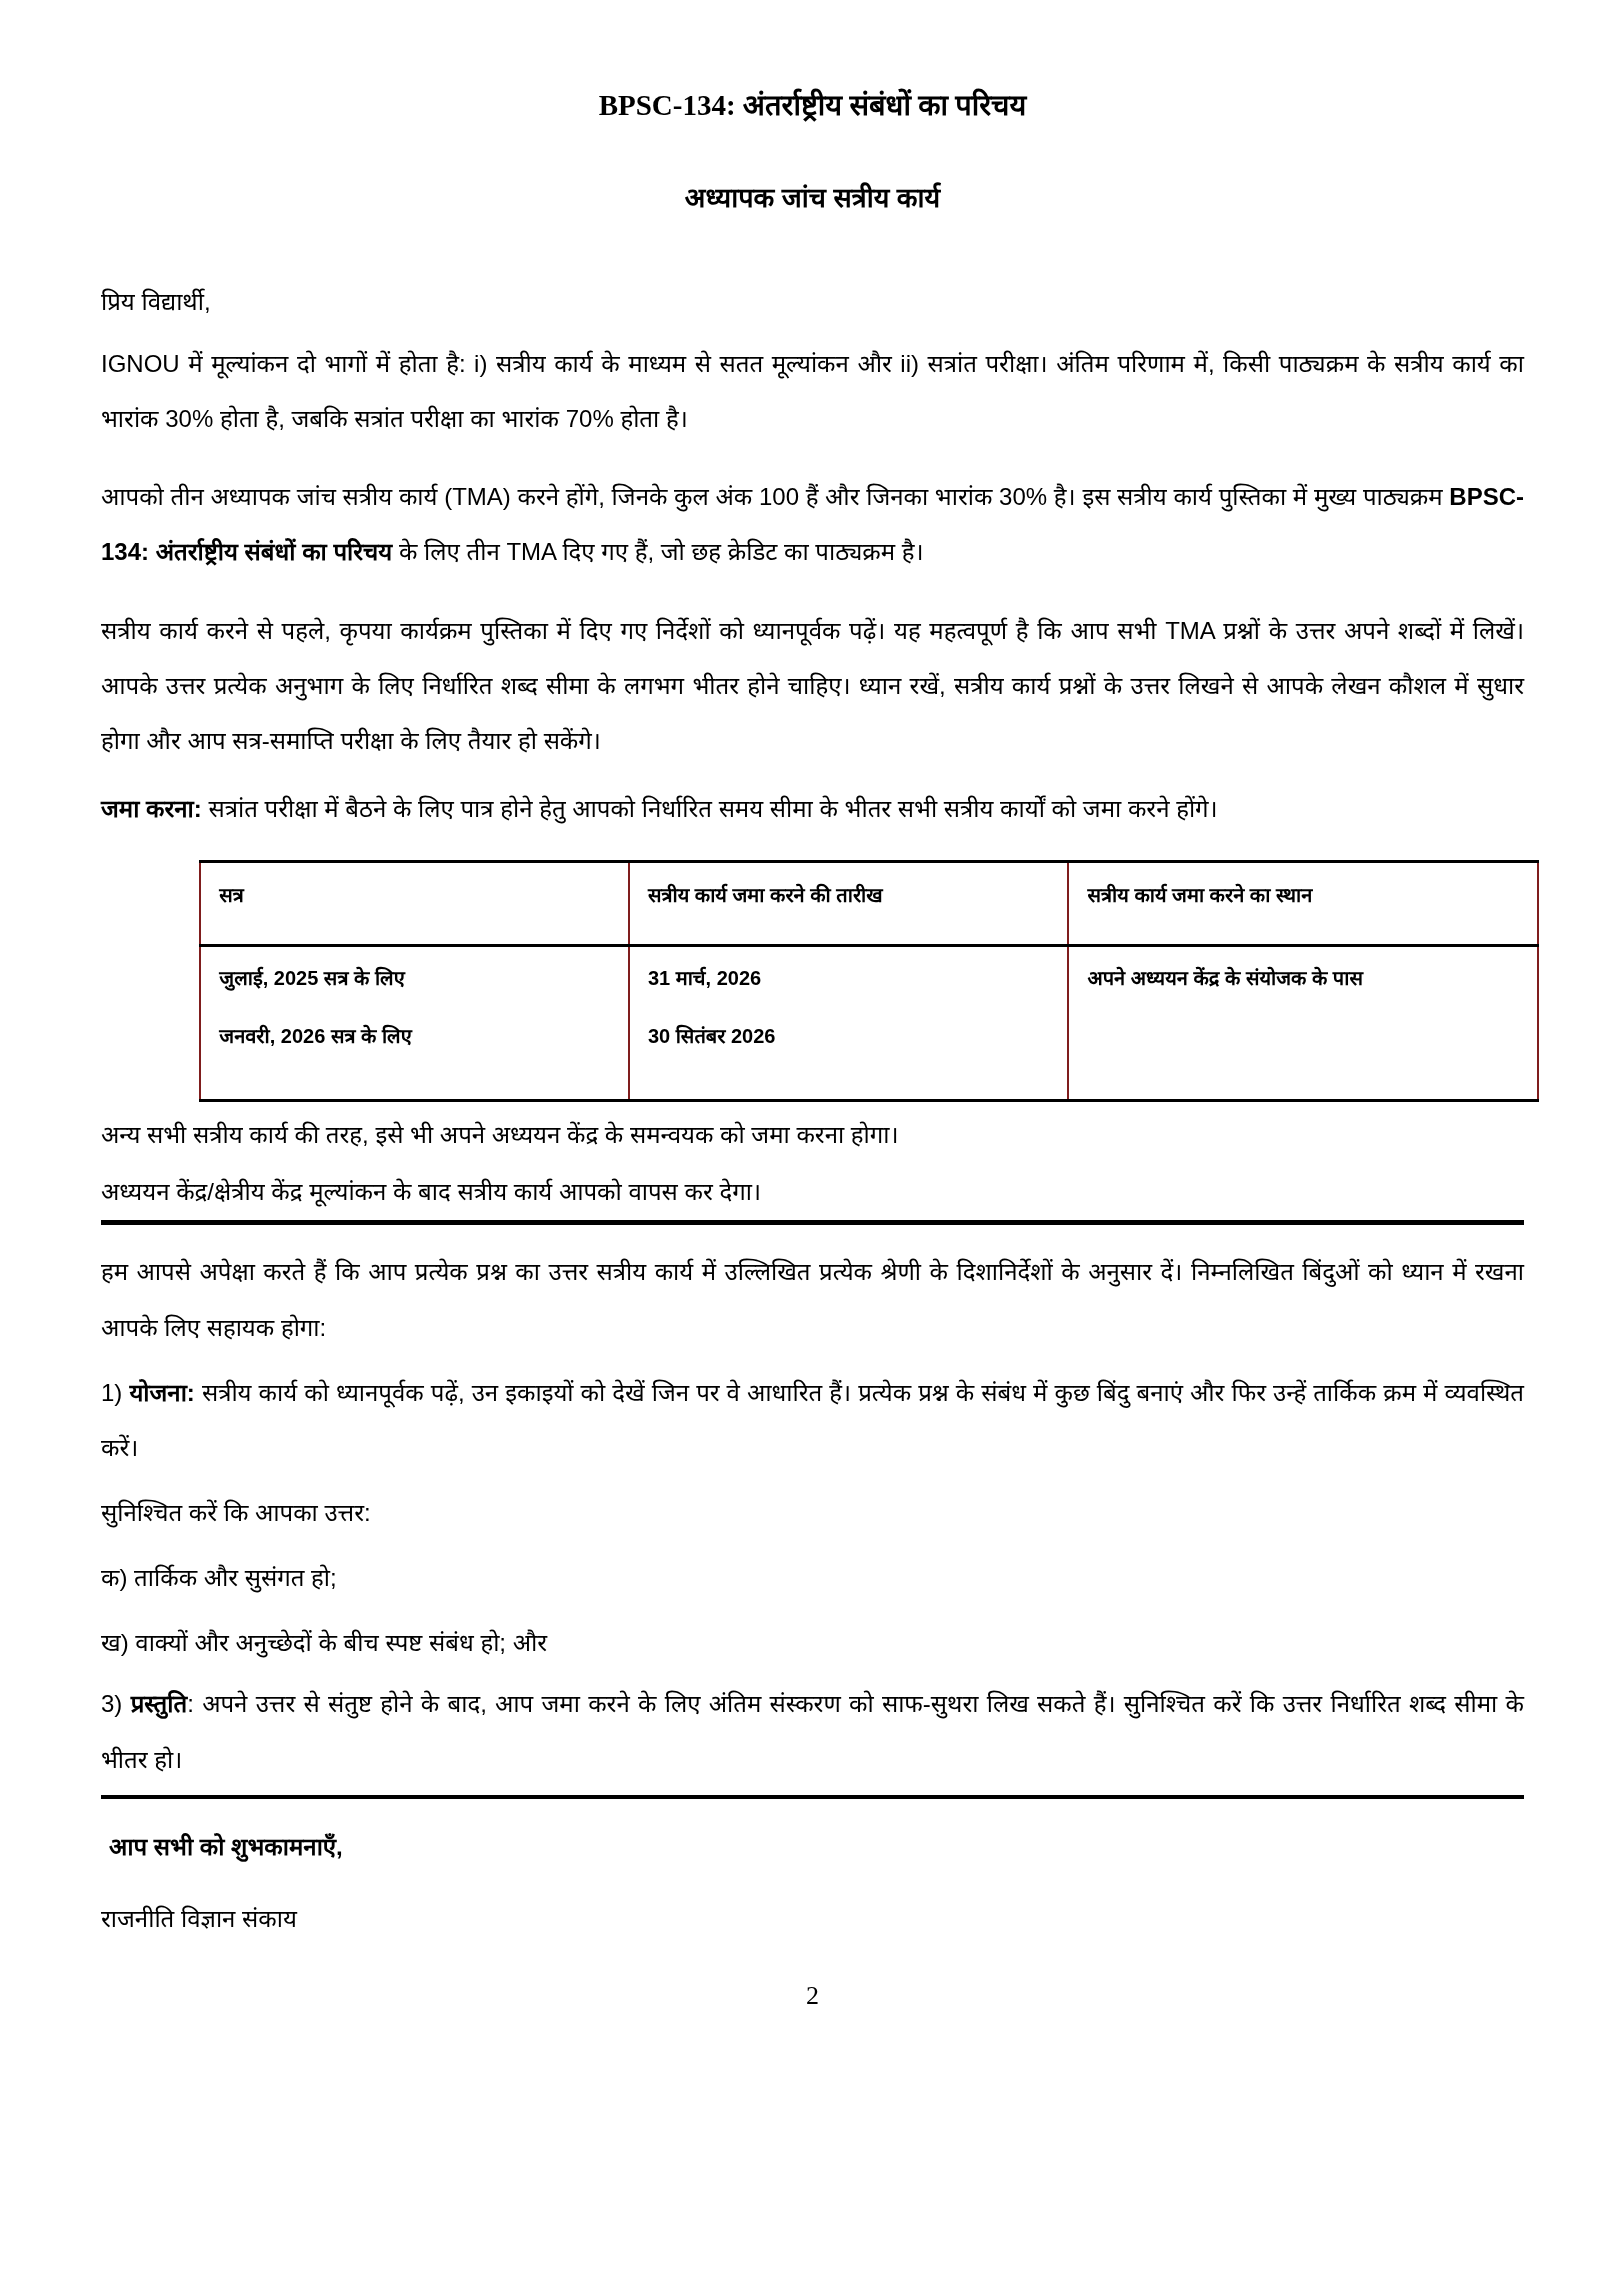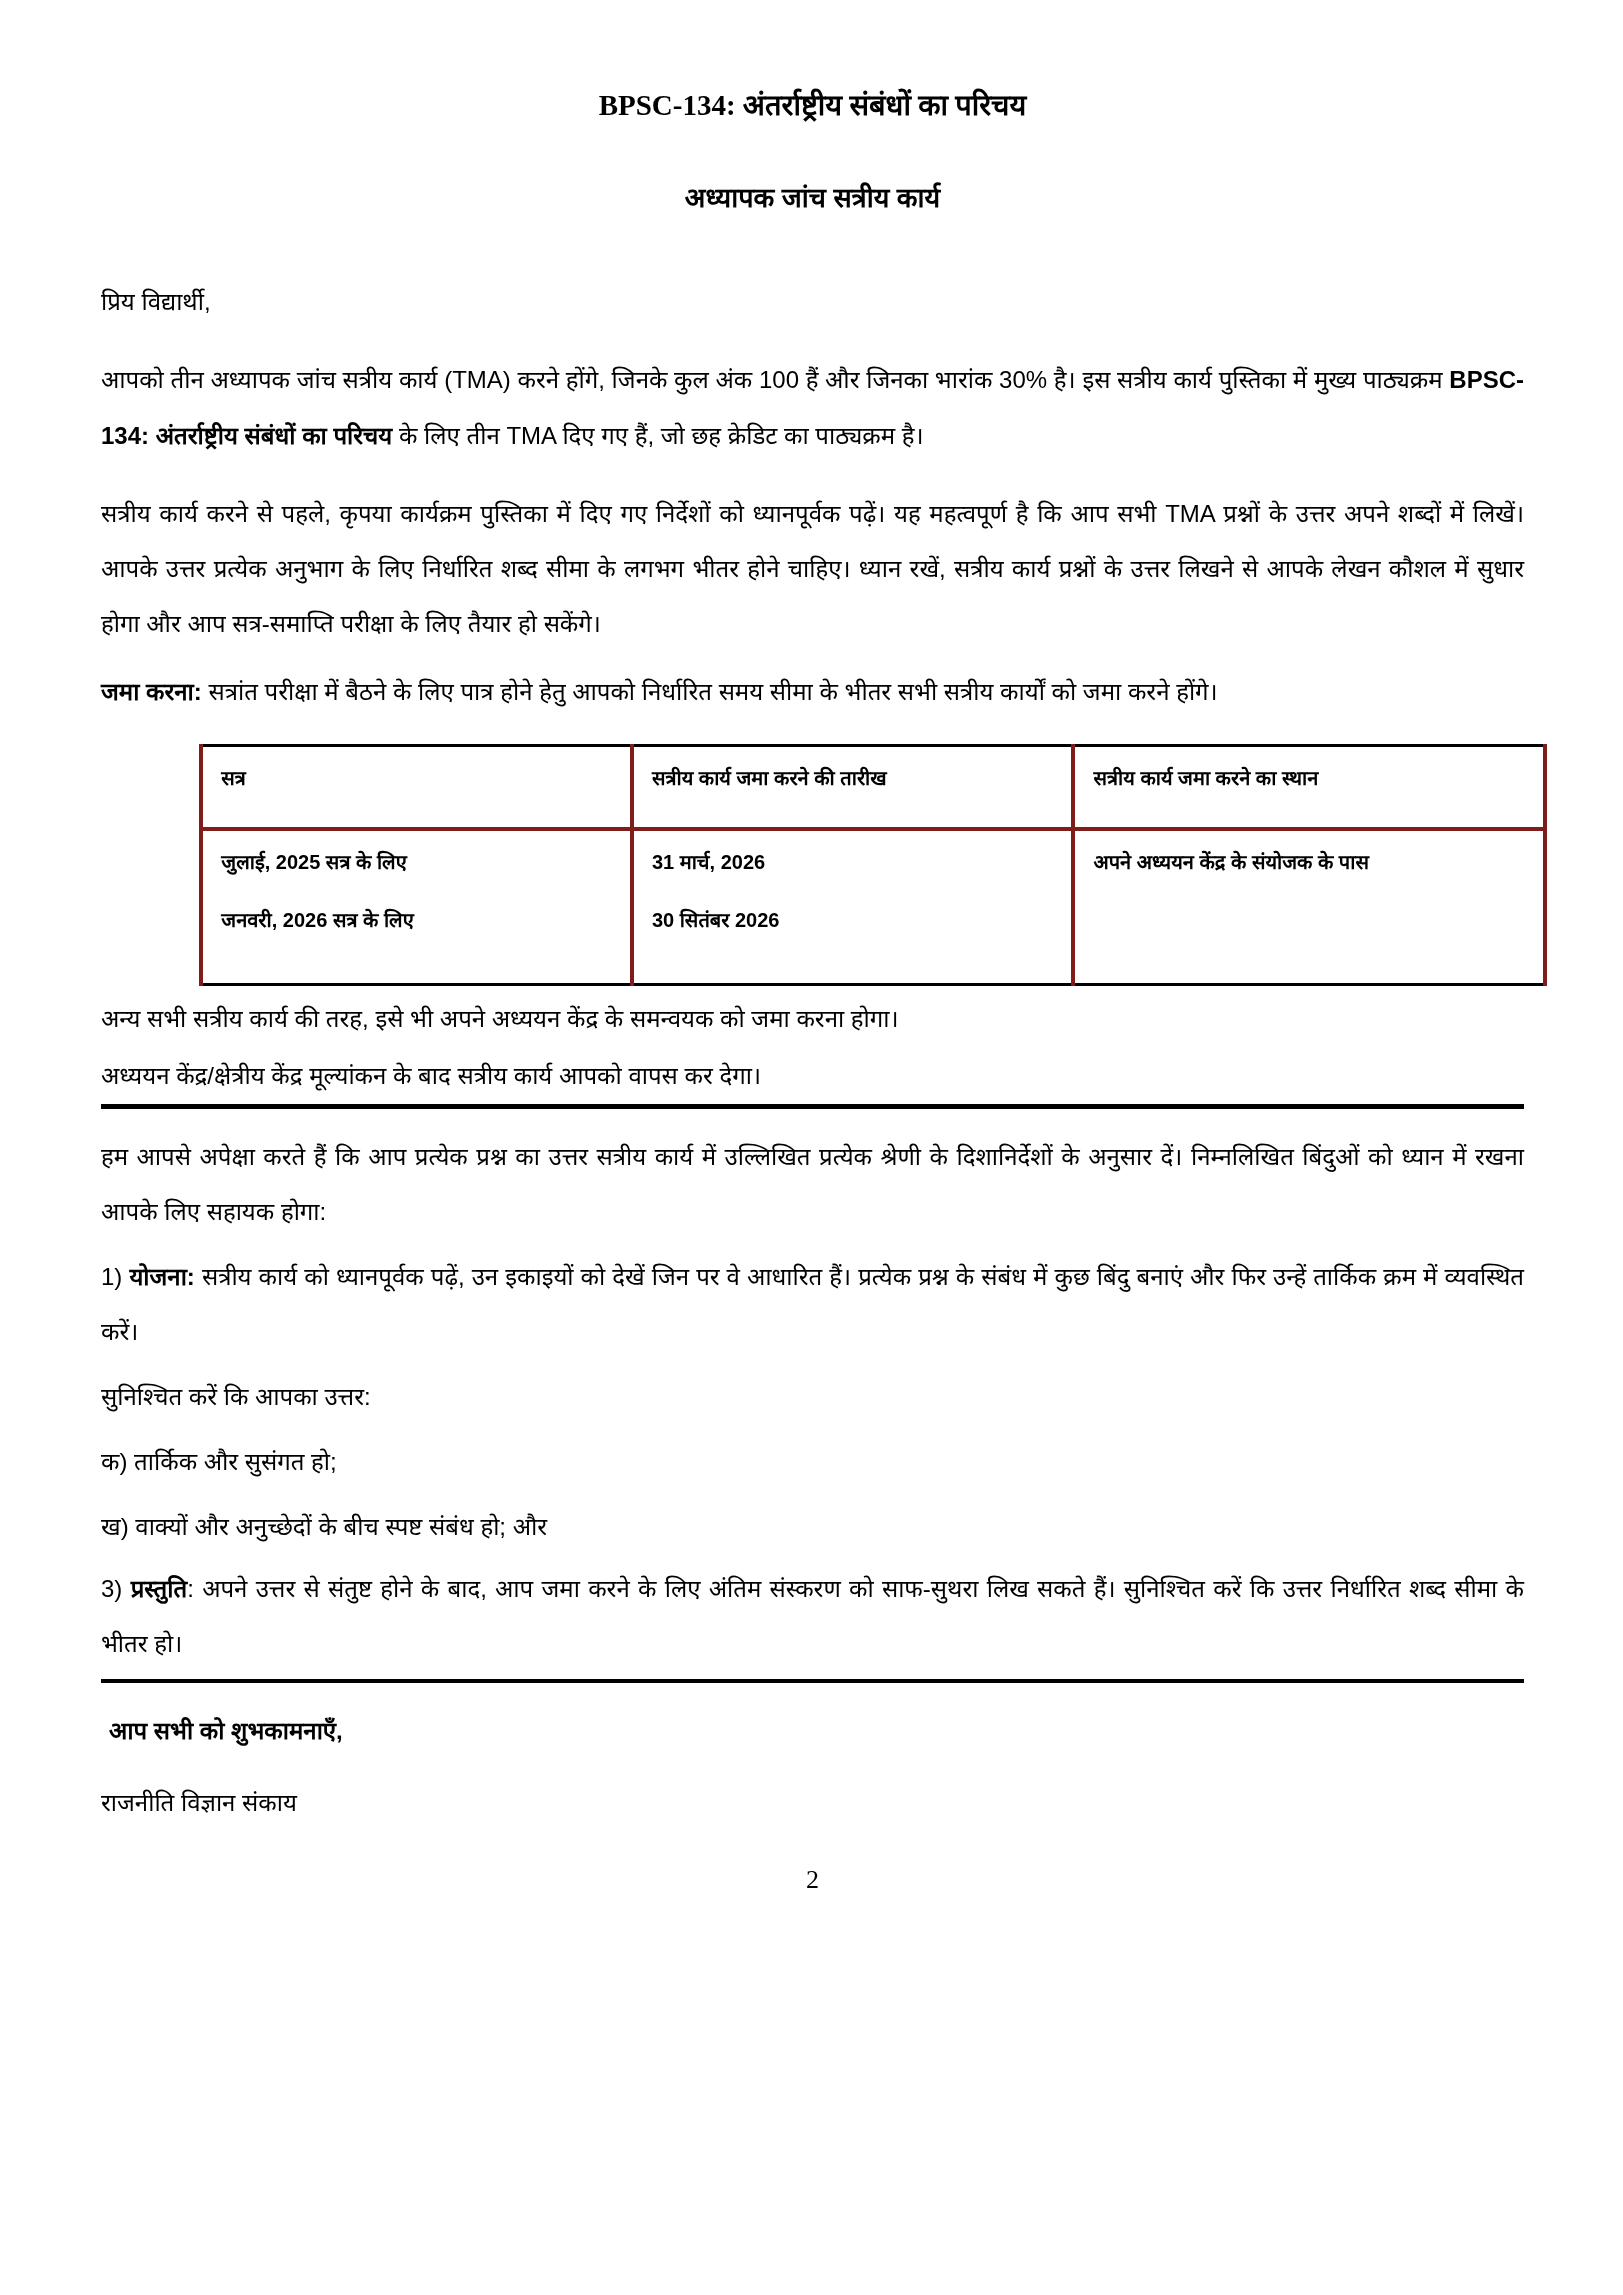--- a/index.html
+++ b/index.html
@@ -45,21 +45,21 @@
   .b { font-weight: bold; }
   .tma-table {
     border-collapse: collapse;
     margin-left: 98px;
     width: 1230px;
     font-size: 20px;
     font-weight: bold;
     table-layout: fixed;
   }
   .tma-table td {
-    border: 4px solid #7f1d1d;
+    border: 2px solid #7f1d1d;
     vertical-align: top;
     padding: 9.2px 18.3px;
     line-height: 2.2;
   }
   .tma-table tr.hdr td {
     border-top: 3.3px solid #000;
     border-bottom: 3.3px solid #000;
     height: 62px;
   }
   .tma-table tr.data td {
@@ -100,20 +100,21 @@
 <body>
 
 <div class="page">
 
   <div class="title">BPSC-134: अंतर्राष्ट्रीय संबंधों का परिचय</div>
 
   <div class="subtitle">अध्यापक जांच सत्रीय कार्य</div>
 
   <p class="body" style="margin-top:60px">प्रिय विद्यार्थी,</p>
 
+  <p class="body" style="margin-top:6.5px">IGNOU में मूल्यांकन दो भागों में होता है: i) सत्रीय कार्य के माध्यम से सतत मूल्यांकन और ii) सत्रांत परीक्षा। अंतिम परिणाम में, किसी पाठ्यक्रम के सत्रीय कार्य का भारांक 30% होता है, जबकि सत्रांत परीक्षा का भारांक 70% होता है।</p>
 
   <p class="body" style="margin-top:23px"><span>आपको तीन अध्यापक जांच सत्रीय कार्य (TMA) करने होंगे, जिनके कुल अंक 100 हैं और जिनका भारांक 30% है। इस सत्रीय कार्य पुस्तिका में मुख्य पाठ्यक्रम </span><span class="b">BPSC-134: अंतर्राष्ट्रीय संबंधों का परिचय</span><span> के लिए तीन TMA दिए गए हैं, जो छह क्रेडिट का पाठ्यक्रम है।</span></p>
 
   <p class="body" style="margin-top:23px">सत्रीय कार्य करने से पहले, कृपया कार्यक्रम पुस्तिका में दिए गए निर्देशों को ध्यानपूर्वक पढ़ें। यह महत्वपूर्ण है कि आप सभी TMA प्रश्नों के उत्तर अपने शब्दों में लिखें। आपके उत्तर प्रत्येक अनुभाग के लिए निर्धारित शब्द सीमा के लगभग भीतर होने चाहिए। ध्यान रखें, सत्रीय कार्य प्रश्नों के उत्तर लिखने से आपके लेखन कौशल में सुधार होगा और आप सत्र-समाप्ति परीक्षा के लिए तैयार हो सकेंगे।</p>
 
   <p class="body" style="margin-top:13px"><span class="b">जमा करना:</span><span> सत्रांत परीक्षा में बैठने के लिए पात्र होने हेतु आपको निर्धारित समय सीमा के भीतर सभी सत्रीय कार्यों को जमा करने होंगे।</span></p>
 
   <table class="tma-table" style="margin-top:24px">
     <tbody>
         <tr class="hdr">

